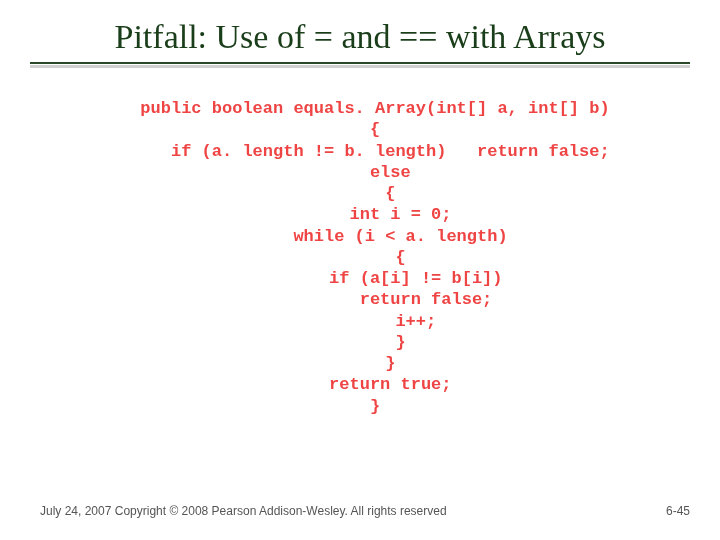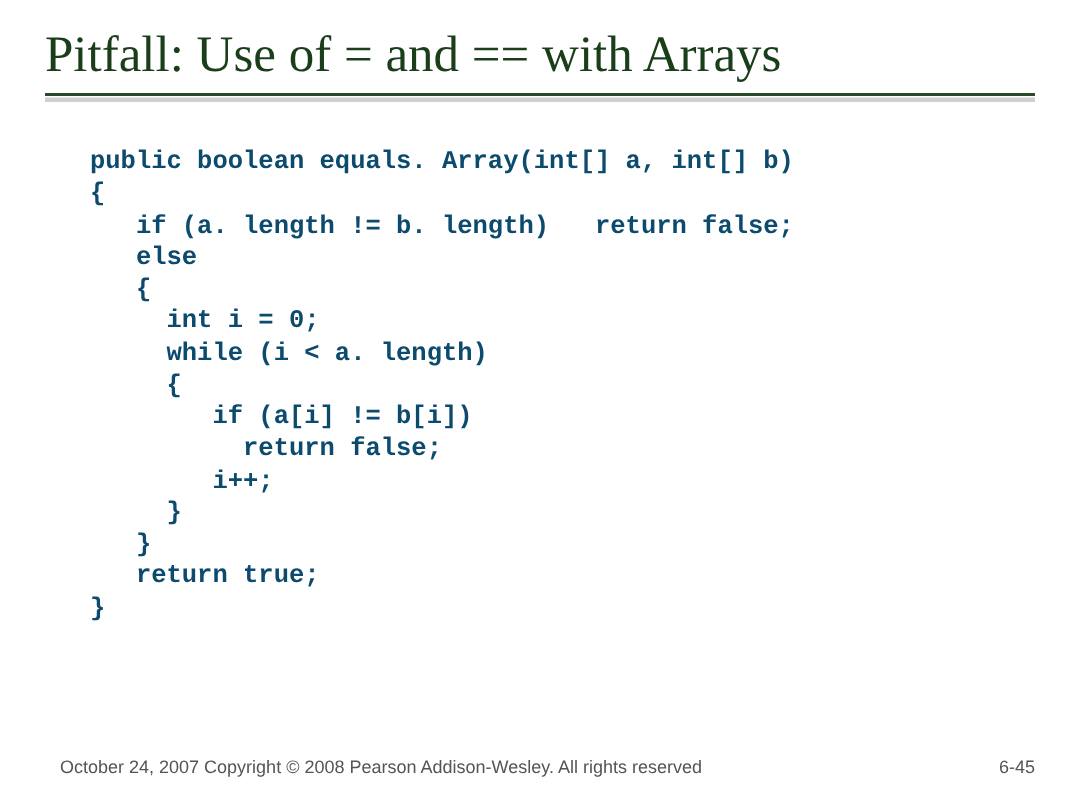--- a/index.html
+++ b/index.html
@@ -11,41 +11,42 @@
     font-family: "Times New Roman", Times, serif;
     position: relative;
     box-sizing: border-box;
   }
   .slide {
     width: 720px;
     height: 540px;
     position: relative;
     box-sizing: border-box;
     padding: 18px 30px 0 30px;
+    text-align: center;
   }
   .title {
     font-size: 34px;
     color: #1a3d1a;
     margin: 0 0 4px 0;
     font-weight: normal;
     letter-spacing: 0px;
   }
   .rule-top {
     border-top: 2px solid #2a4a2a;
     margin-top: 6px;
   }
   .rule-shadow {
     border-top: 3px solid #d0d0d0;
     margin-top: 1px;
   }
   .code-block {
     font-family: "Courier New", Courier, monospace;
     font-size: 17px;
     font-weight: bold;
-    color: #0c4a6e;
+    color: #ef4444;
     white-space: pre;
     margin-top: 30px;
     margin-left: 30px;
     line-height: 1.25;
   }
   .footer {
     position: absolute;
     bottom: 22px;
     left: 30px;
     right: 30px;
@@ -82,16 +83,16 @@
      {
         if (a[i] != b[i])
           return false;
         i++;
      }
    }
    return true;
 }</div>
 
   <div class="footer">
-    <span class="footer-left">October 24, 2007   Copyright © 2008 Pearson Addison-Wesley. All rights reserved</span>
+    <span class="footer-left">July 24, 2007   Copyright © 2008 Pearson Addison-Wesley. All rights reserved</span>
     <span class="footer-right">6-45</span>
   </div>
 </div>
 
 </body></html>

